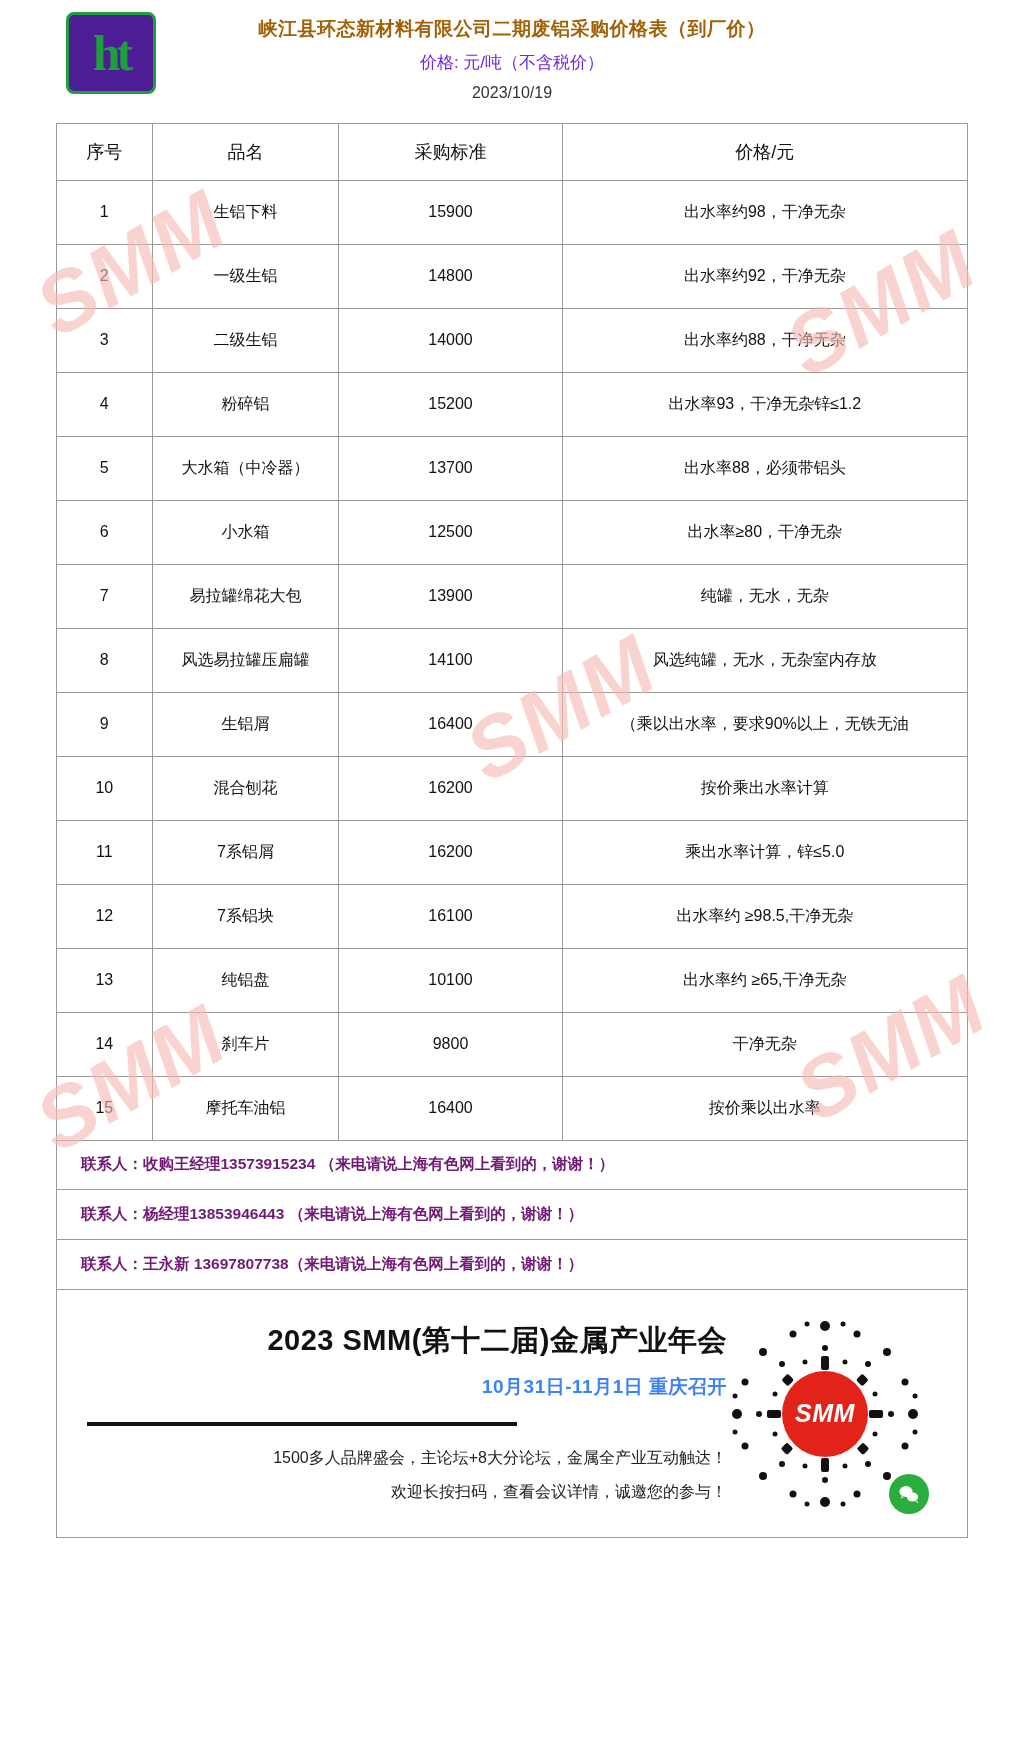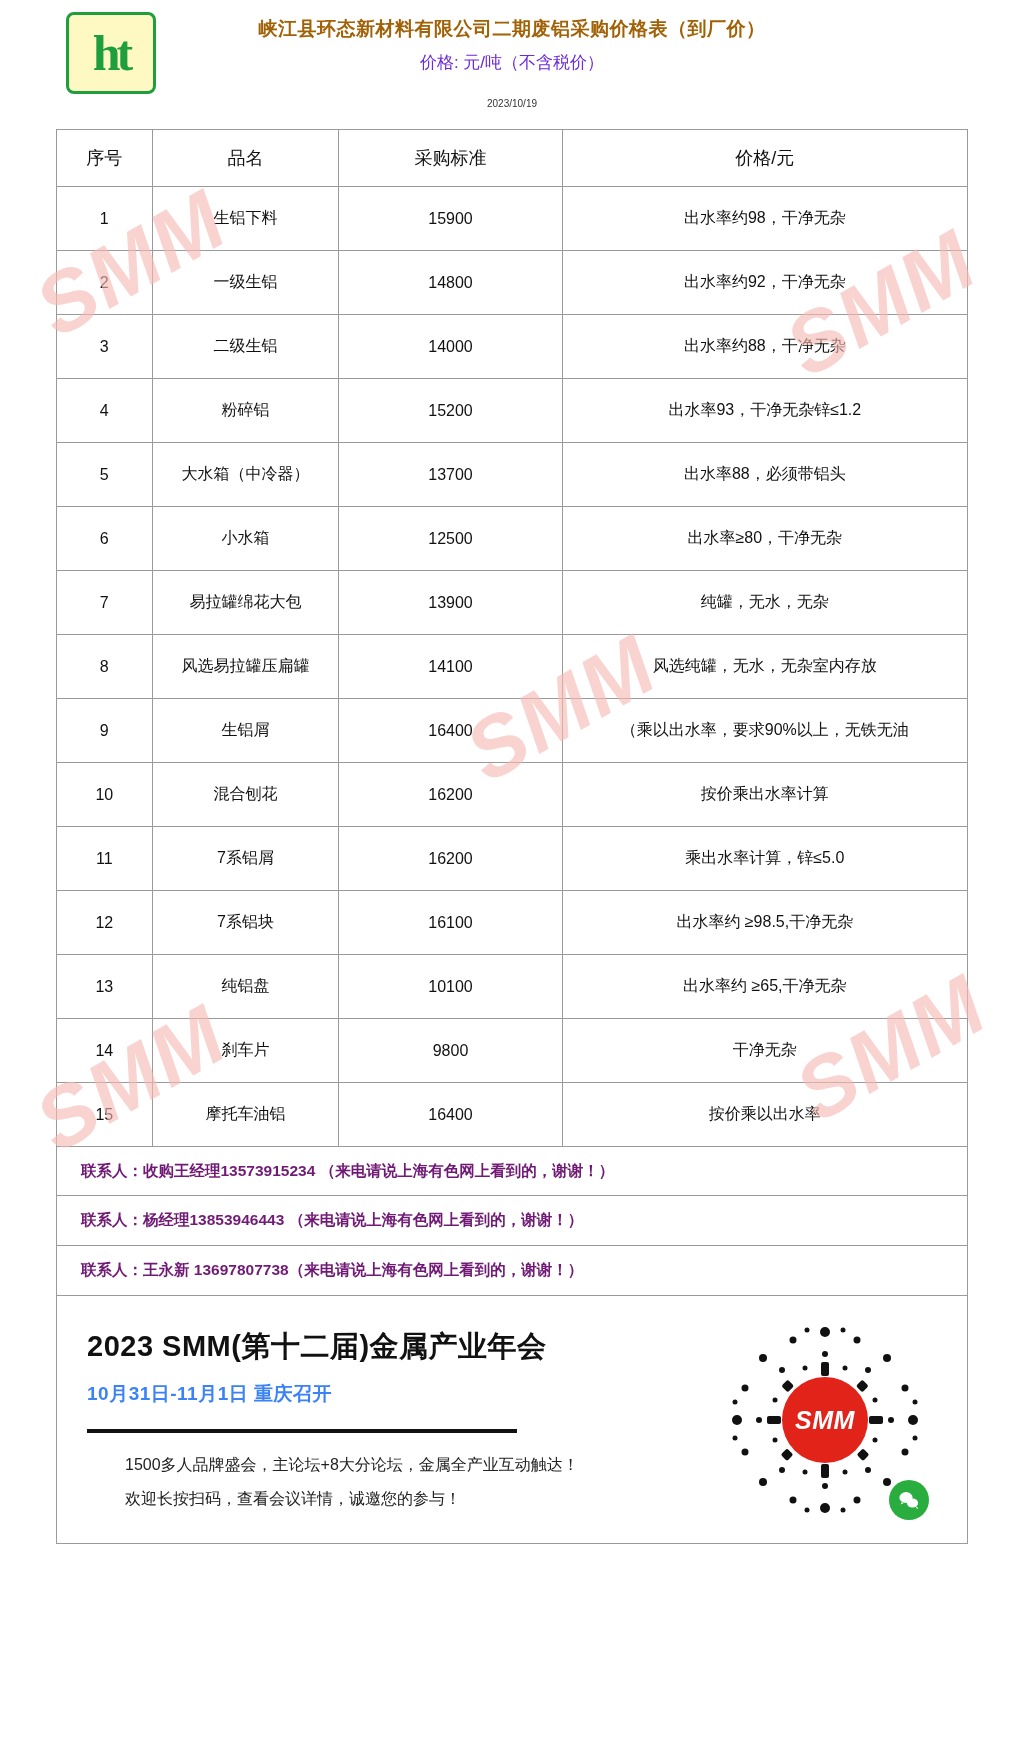--- a/index.html
+++ b/index.html
@@ -31,21 +31,21 @@
     text-align: center;
   }
   .logo {
     position: absolute;
     left: 10px;
     top: 12px;
     width: 84px;
     height: 76px;
     border: 3px solid #1f9e3e;
     border-radius: 8px;
-    background: #fef9c3;
+    background: #4c1d95;
     display: flex;
     align-items: center;
     justify-content: center;
     overflow: hidden;
   }
   .logo .glyph {
     font-family: "Liberation Serif", serif;
     font-weight: bold;
     font-size: 50px;
     color: #1f9e3e;
@@ -60,23 +60,23 @@
     margin: 4px 0 0 0;
     line-height: 1.4;
   }
   .title-sub {
     font-size: 17px;
     color: #6d28d9;
     margin-top: 8px;
     line-height: 1.4;
   }
   .title-date {
-    font-size: 10px;
+    font-size: 16px;
     color: #333;
-    margin-top: 23px;
+    margin-top: 8px;
     line-height: 1.4;
   }
 
   
   table.price-table {
     width: 100%;
     border-collapse: collapse;
     table-layout: fixed;
     margin-top: 8px;
   }
@@ -134,20 +134,21 @@
     min-height: 248px;
     box-sizing: border-box;
     padding: 26px 30px 22px 30px;
     display: flex;
     align-items: flex-start;
     justify-content: space-between;
   }
   .ad-left {
     flex: 1 1 auto;
     padding-top: 6px;
+    text-align: right;
   }
   .ad-title {
     font-size: 29px;
     font-weight: bold;
     color: #111;
     letter-spacing: 0.5px;
     line-height: 1.25;
   }
   .ad-sub {
     font-size: 19px;

